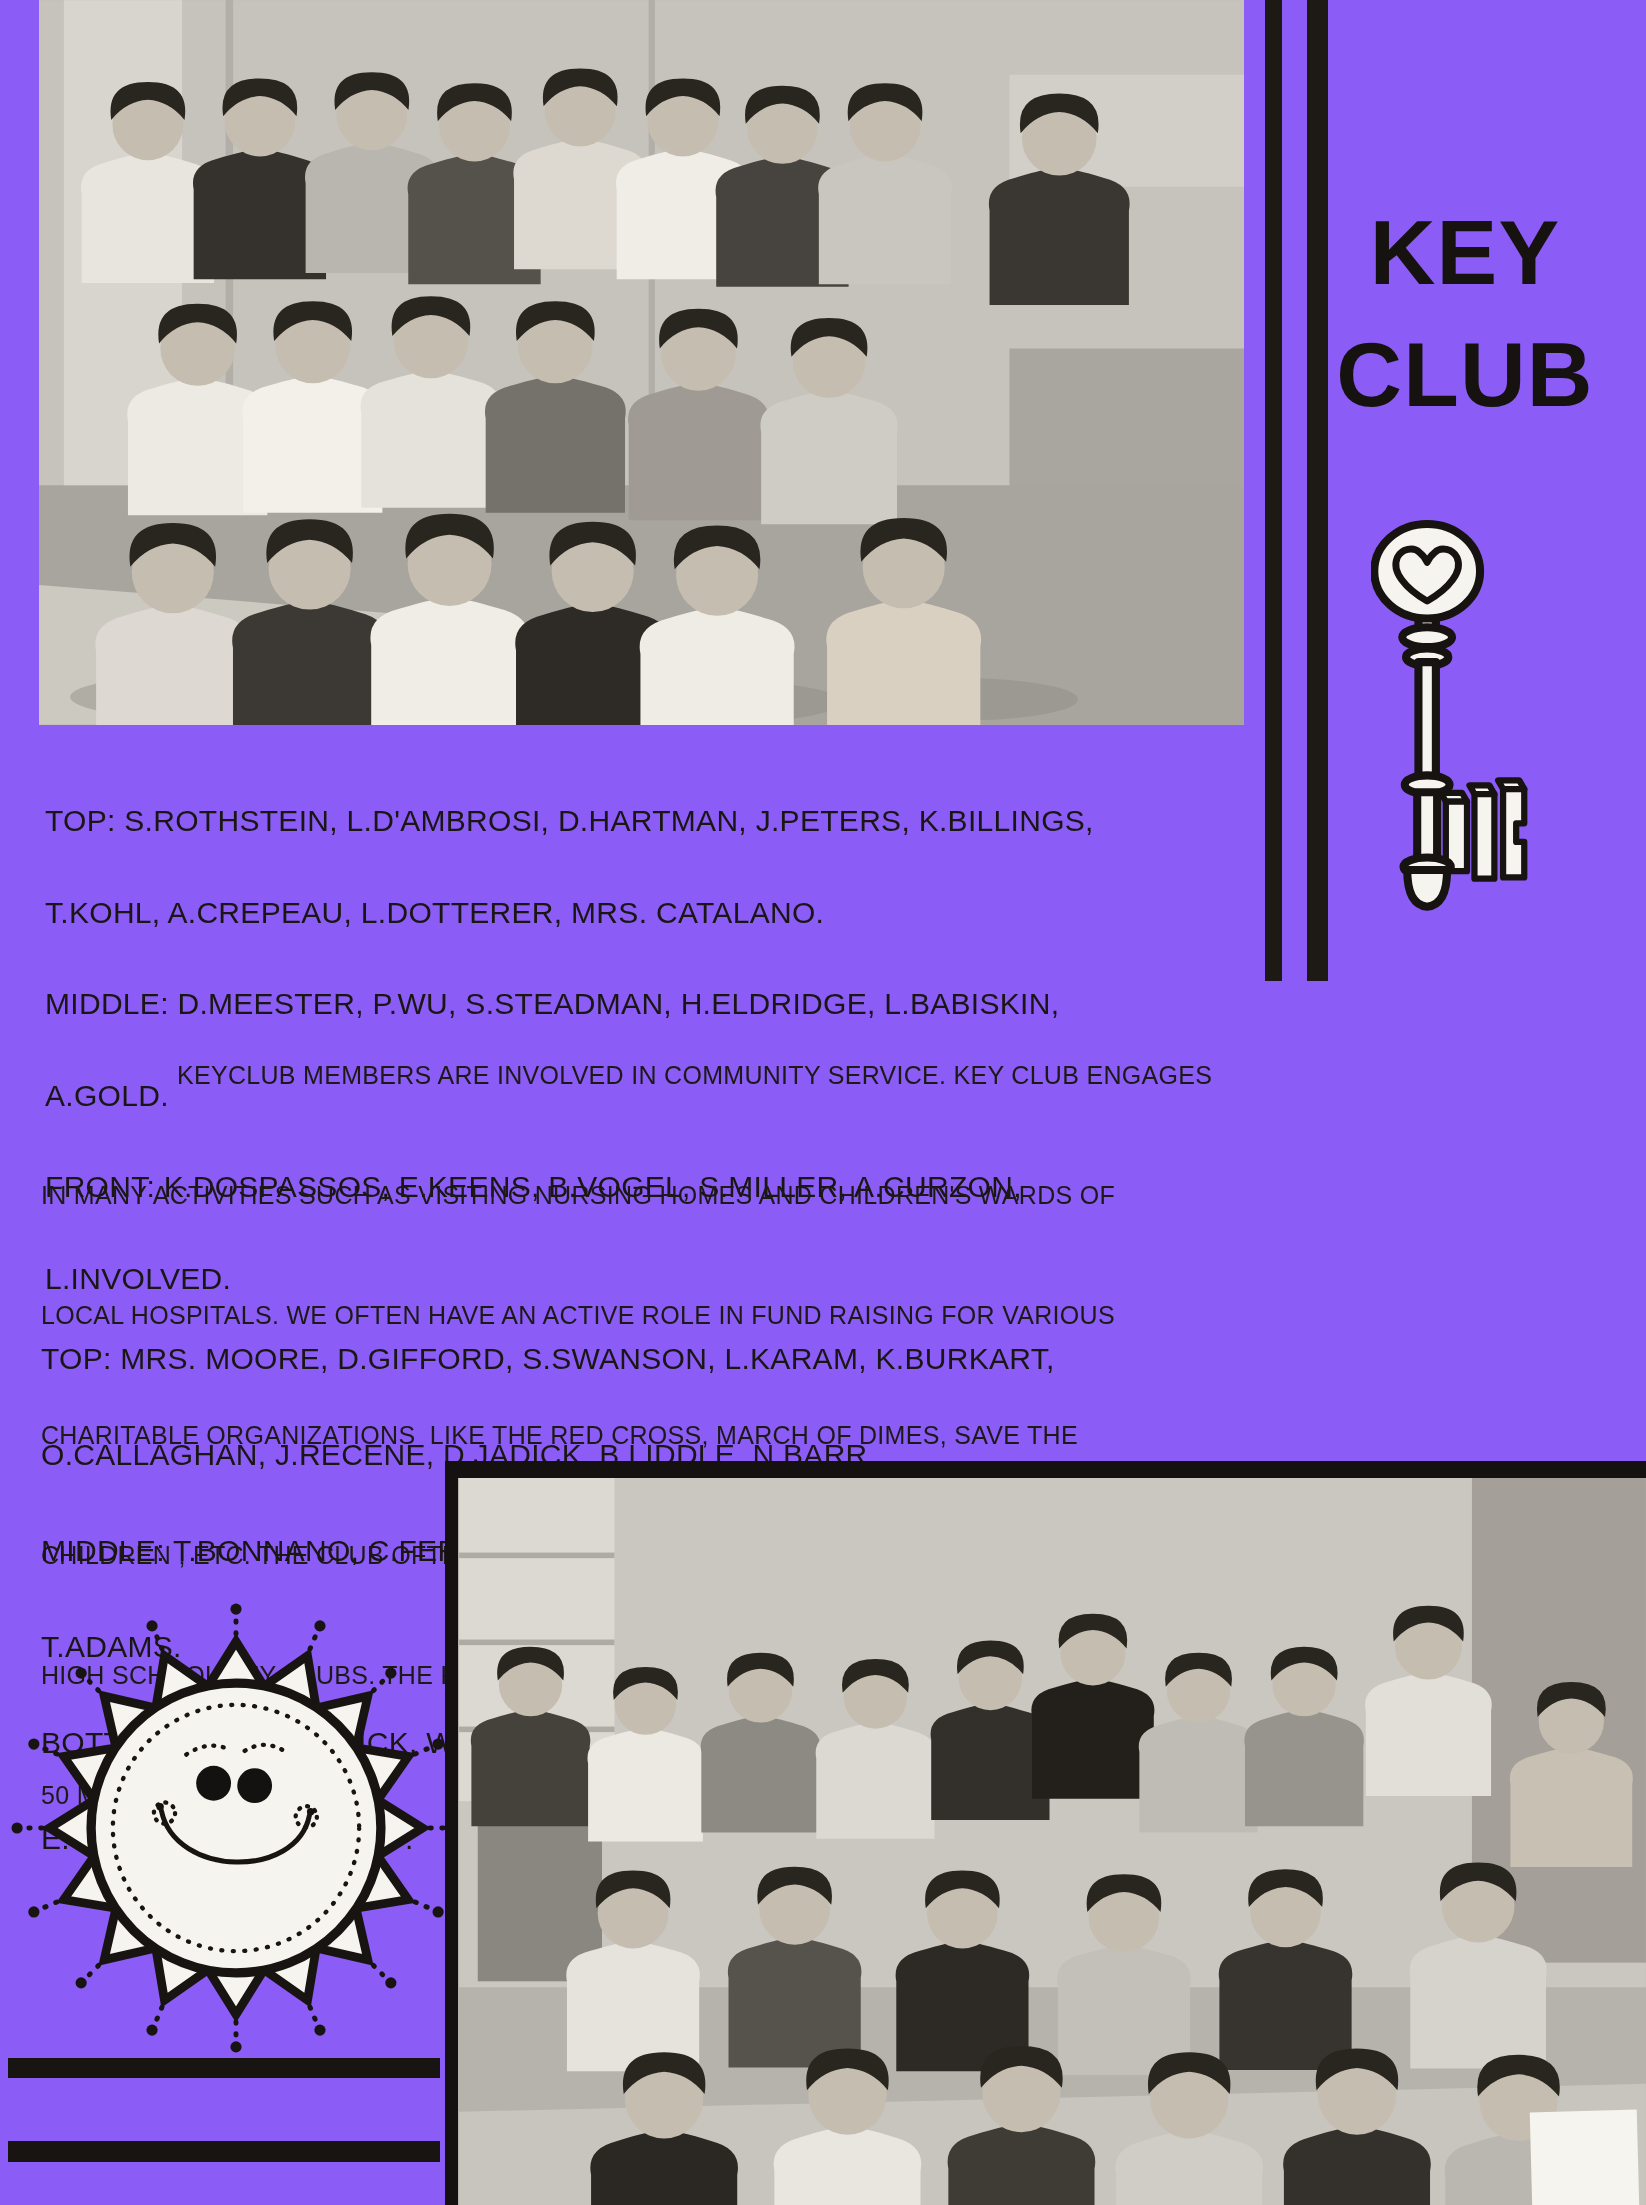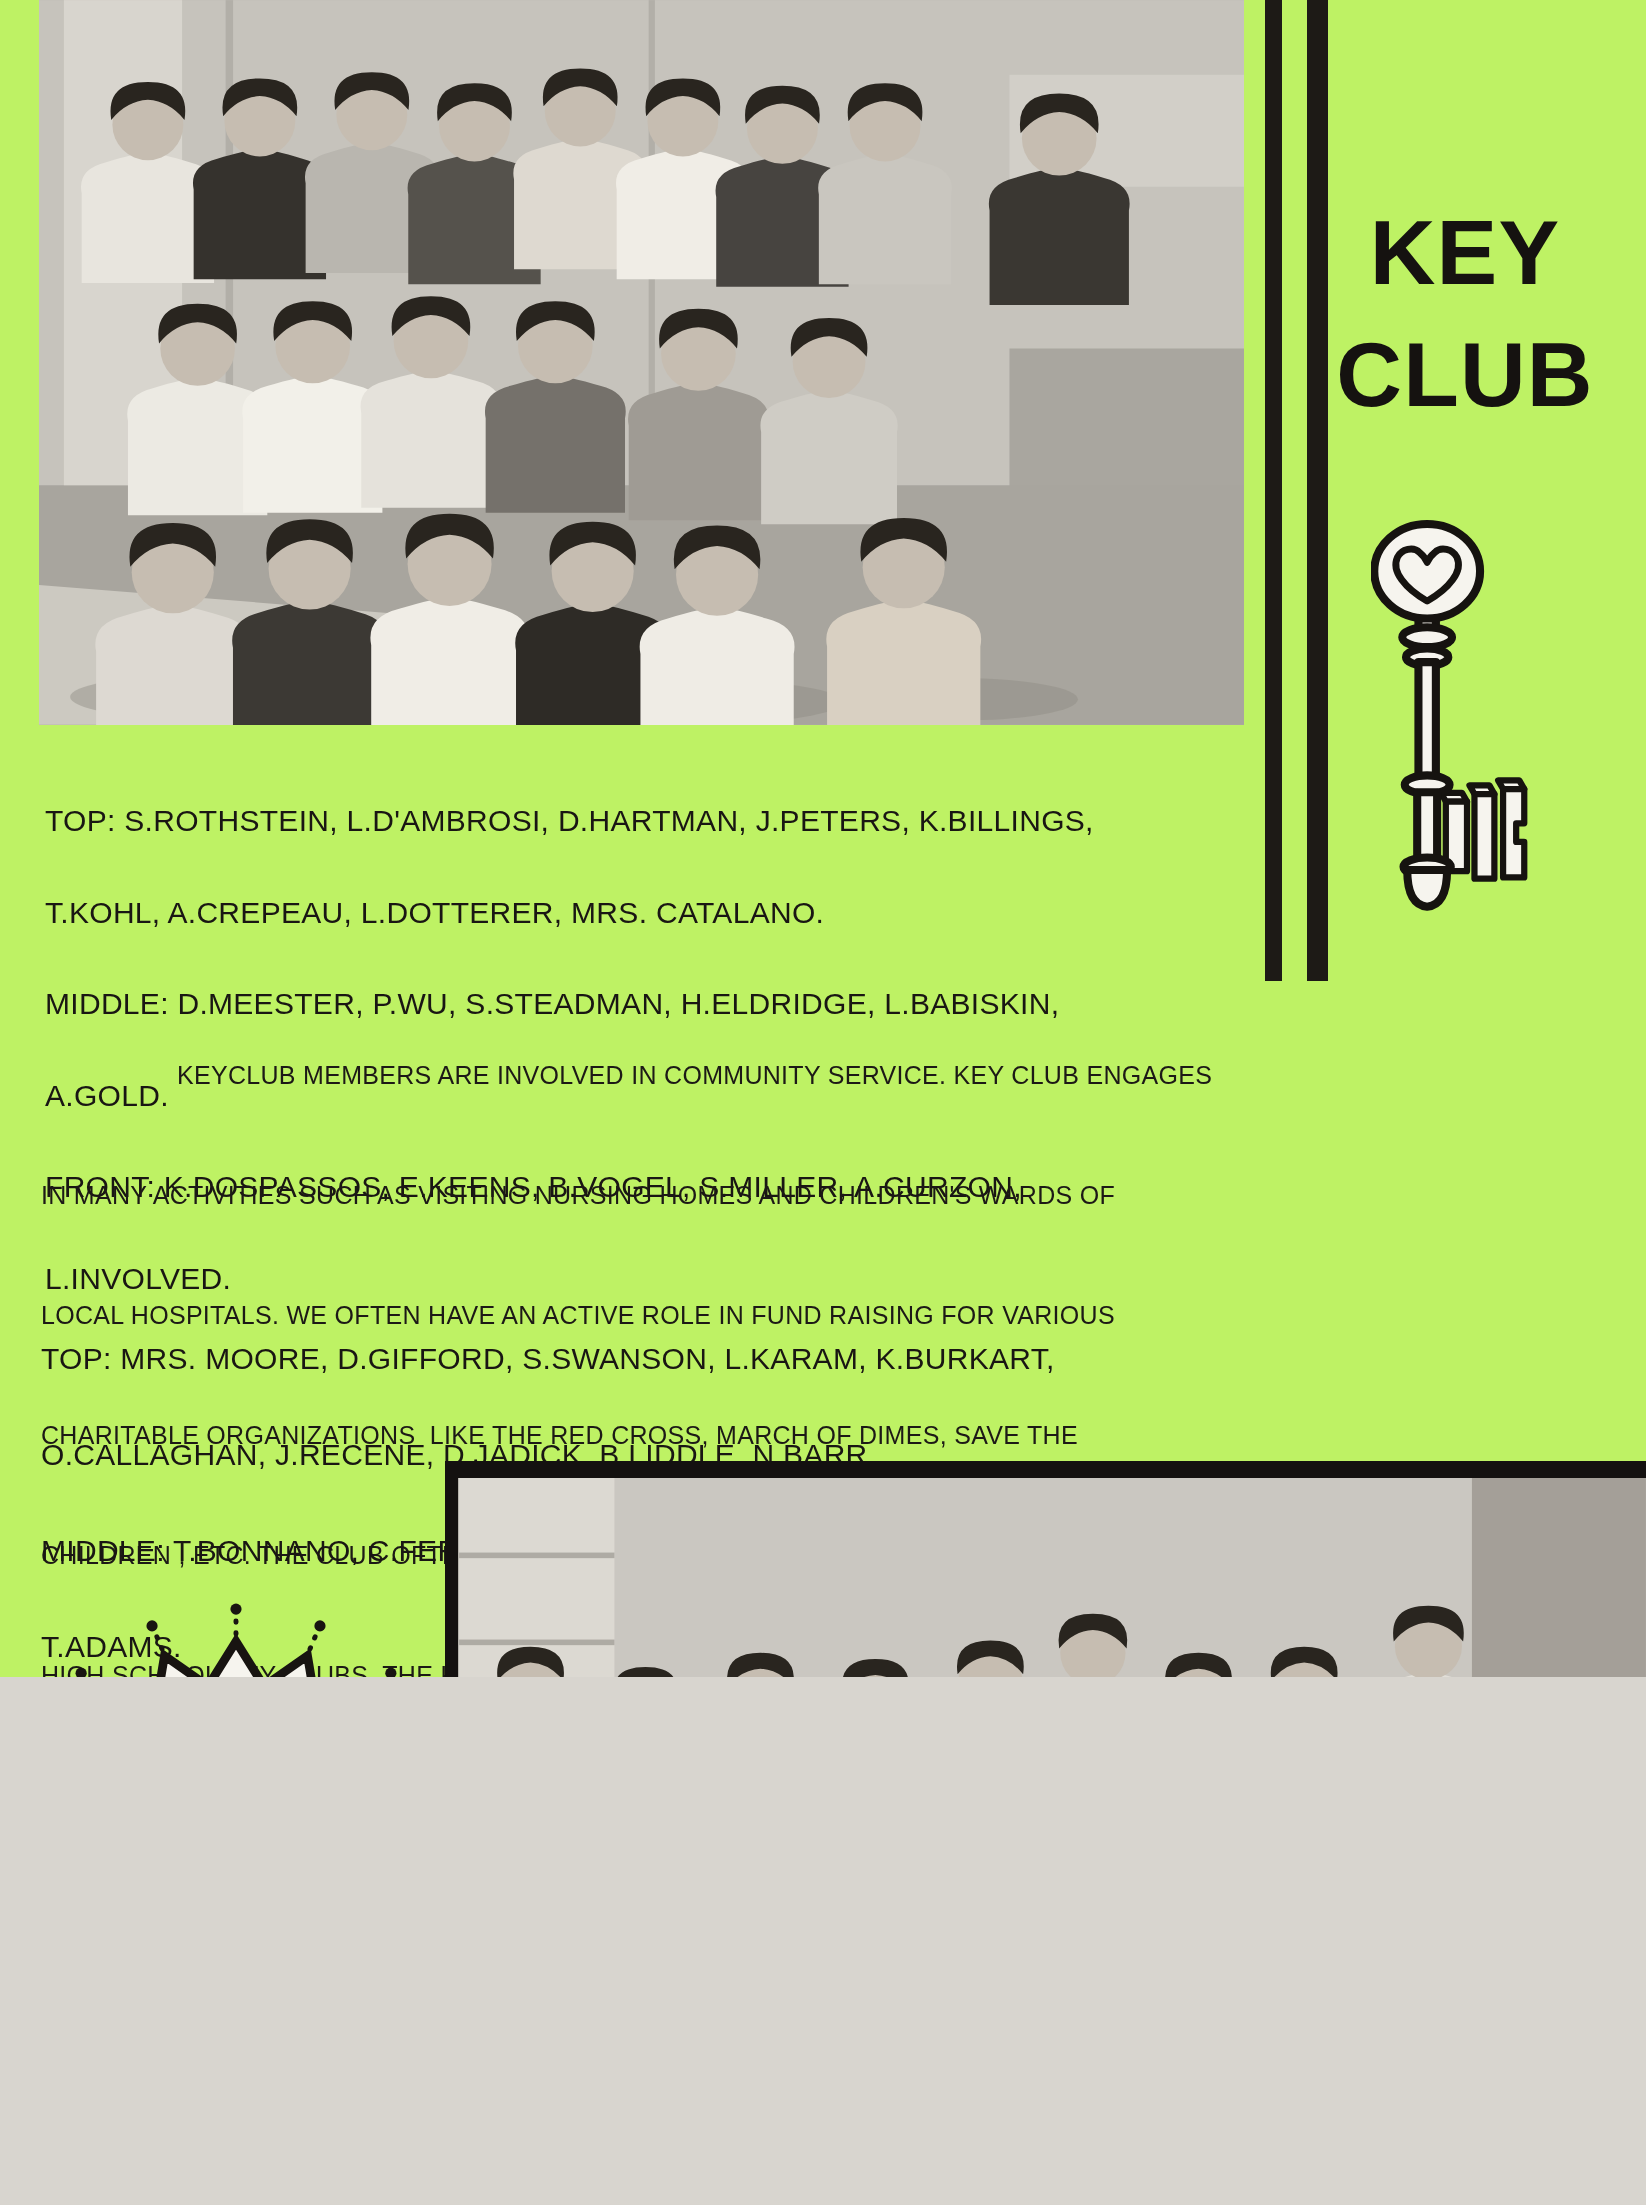--- a/index.html
+++ b/index.html
@@ -1,17 +1,17 @@
 <!DOCTYPE html>
 <html style="font-size:10px"><head>
 <meta charset="utf-8">
 <style>
   html,body{margin:0;padding:0;background:#d8d5cf;}
   .page{
-    position:relative;width:1646px;height:1677px;background:#bef264;
+    position:relative;width:1646px;height:2205px;background:#8b5cf6;
     overflow:hidden;font-family:"Liberation Sans",sans-serif;color:#1b1815;
   }
   
   .photo-top{position:absolute;left:39px;top:0;width:1205px;height:725px;background:#b9b6af;overflow:hidden;}
   .photo-bottom{
     position:absolute;left:445px;top:1461px;width:1202px;height:744px;
     border-left:13.7px solid #141110;border-top:17px solid #141110;box-sizing:border-box;
     background:#b7b4ad;overflow:hidden;
   }
   svg.scene{display:block;width:100%;height:100%;}

